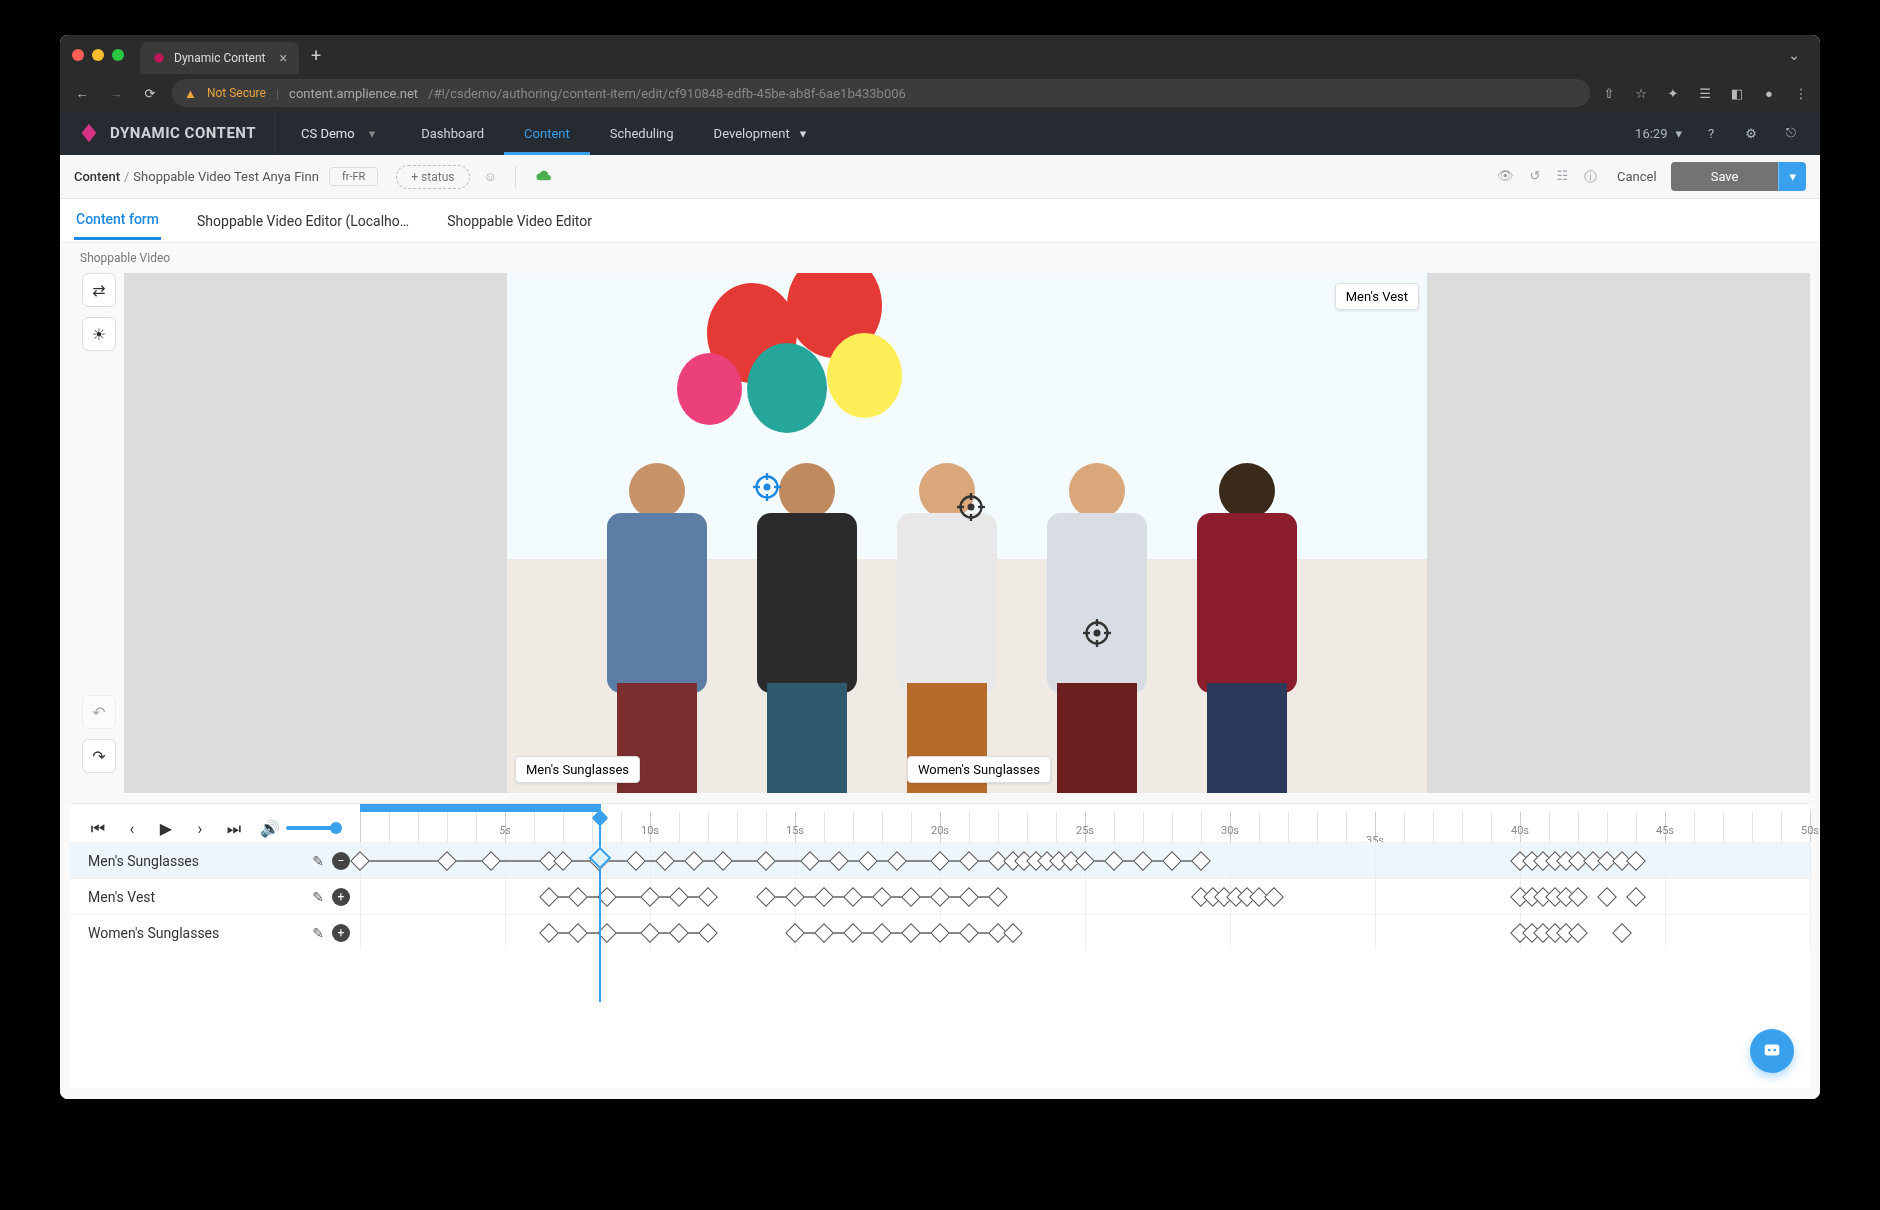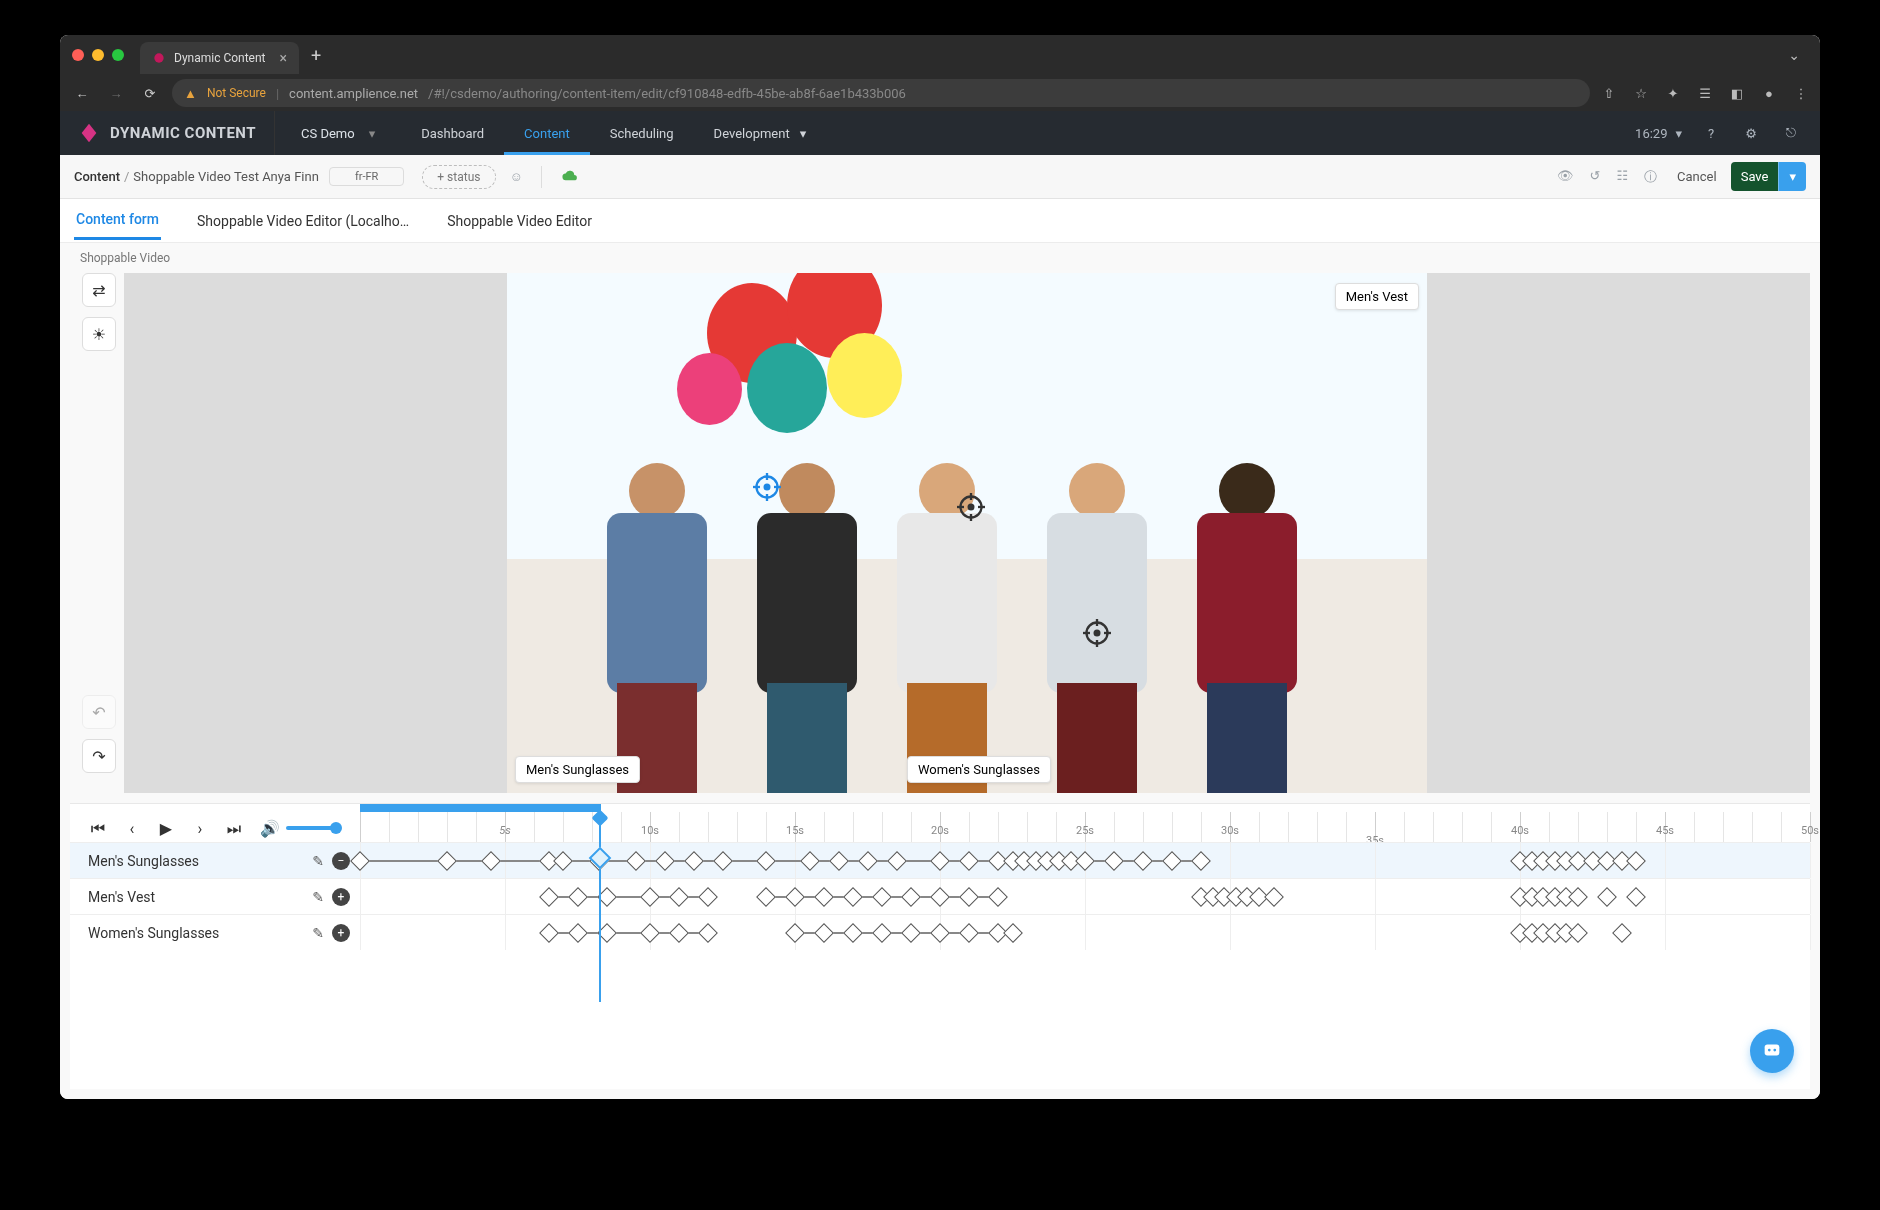--- a/index.html
+++ b/index.html
@@ -41,30 +41,30 @@
   .nav a.active { color:#39a0ed; }
   .nav a.active::after { content:""; position:absolute; left:0; right:0; bottom:0; height:3px; background:#39a0ed; }
   .nav .dev { display:flex; align-items:center; gap:10px;text-align:right; }
   .app-right { margin-left:auto; display:flex; align-items:center; gap:18px; padding:0 18px; color:#aeb6bf; }
   .clock { display:flex; align-items:center; gap:8px; }
   .icbtn { width:22px; height:22px; display:flex; align-items:center; justify-content:center; }
   
   .crumbrow { height:44px; background:#f7f7f7; border-bottom:1px solid #e3e3e3; display:flex; align-items:center; padding:0 14px; font-size:13px; color:#555; }
   .crumbrow .crumb-root { color:#333; font-weight:500; }
   .crumbrow .sep { color:#999; padding:0 4px; }
-  .locale { margin-left:10px; padding:2px 25px; border:1px solid #dcdcdc; border-radius:4px; font-size:11px; color:#666; }
+  .locale { margin-left:10px; padding:2px 12px; border:1px solid #dcdcdc; border-radius:4px; font-size:11px; color:#666; }
   .status-btn { margin-left:18px; padding:4px 14px; border:1px dashed #bdbdbd; border-radius:14px; color:#777; font-size:12px; }
   .crumb-icons { margin-left:14px; display:flex; align-items:center; gap:12px; color:#9aa1a8;}
   .crumb-divider { height:22px; width:1px; background:#ddd; margin:0 6px; }
   .cloud-ok { color:#4caf50; }
   .crumb-spacer { flex:1; }
   .tool-icons { display:flex; gap:16px; color:#9aa1a8; }
   .cancel { margin-left:20px; color:#555; }
   .save-group { margin-left:14px; display:flex; }
-  .save-btn { background:#14532d; color:#fff; padding:7px 10px; border-radius:4px 0 0 4px; font-size:13px; }
+  .save-btn { background:#737373; color:#fff; padding:7px 40px; border-radius:4px 0 0 4px; font-size:13px; }
   .save-drop { background:#39a0ed; color:#fff; padding:7px 10px; border-left:1px solid rgba(255,255,255,.3); border-radius:0 4px 4px 0; }
   
   .subtabs { height:44px; display:flex; align-items:center; padding:0 14px; gap:34px; border-bottom:1px solid #ececec; font-size:14px; color:#333; }
   .subtabs .st { padding:10px 2px; }
   .subtabs .st.active { color:#1e88e5; border-bottom:3px solid #1e88e5; font-weight:500; }
   
   .content { position:relative; height: calc(100% - 40px - 36px - 44px - 44px - 44px); background:#f9f9f9; }
   .section-label { position:absolute; left:20px; top:8px; font-size:12px; color:#777; }
   .left-tools { position:absolute; left:22px; top:30px; width:34px; display:flex; flex-direction:column; gap:10px; }
   .left-tools .tool { width:34px; height:34px; background:#fff; border:1px solid #ddd; border-radius:6px; display:flex; align-items:center; justify-content:center; color:#333; }

